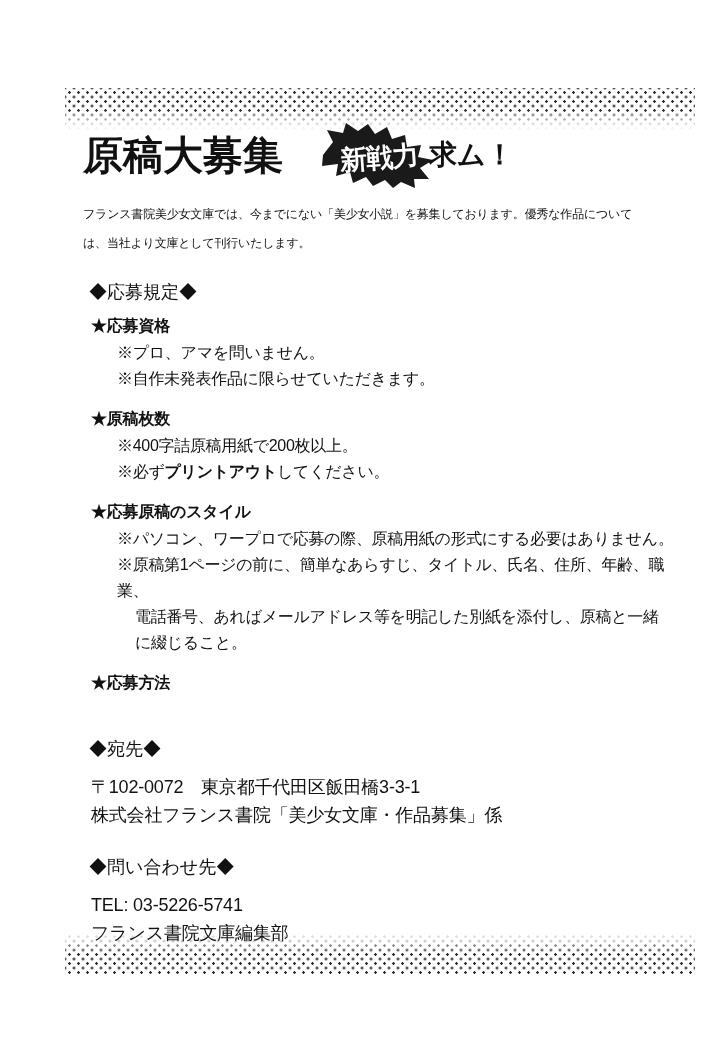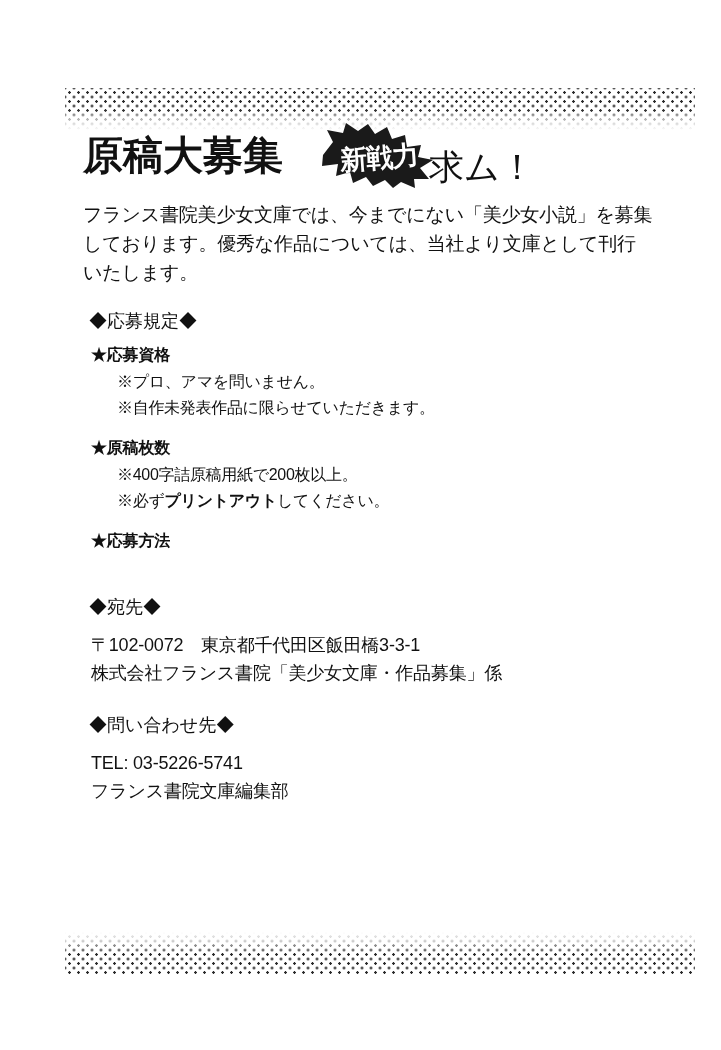--- a/index.html
+++ b/index.html
@@ -88,30 +88,30 @@
     font-weight: bold;
     line-height: 40px;
     letter-spacing: -1px;
     transform: rotate(-4deg);
     white-space: nowrap;
     text-shadow: 0 0 1px #000;
   }
   .headline-tail {
     position: absolute;
     left: 346px;
-    top: 12px;
-    font-size: 35px;
-    font-weight: normal;
+    top: 0;
+    font-size: 28px;
+    font-weight: bold;
     line-height: 50px;
     white-space: nowrap;
   }
 
   
   .intro {
-    font-size: 19px;
+    font-size: 12px;
     line-height: 29px;
     letter-spacing: -0.2px;
     margin-bottom: 22px;
     width: 570px;
   }
 
   
   .sec-head {
     font-size: 18px;
     font-weight: normal;
@@ -181,20 +181,29 @@
     </div>
 
     <div class="block">
       <div class="item-title">★原稿枚数</div>
       <div class="item-lines">
         <div class="line">※400字詰原稿用紙で200枚以上。</div>
         <div class="line">※必ず<b>プリントアウト</b>してください。</div>
       </div>
     </div>
 
+    <div class="block">
+      <div class="item-title">★応募原稿のスタイル</div>
+      <div class="item-lines">
+        <div class="line">※パソコン、ワープロで応募の際、原稿用紙の形式にする必要はありません。</div>
+        <div class="line">※原稿第1ページの前に、簡単なあらすじ、タイトル、氏名、住所、年齢、職業、</div>
+        <div class="line indent">電話番号、あればメールアドレス等を明記した別紙を添付し、原稿と一緒</div>
+        <div class="line indent">に綴じること。</div>
+      </div>
+    </div>
 
     <div class="block">
       <div class="item-title">★応募方法</div>
     </div>
 
     <div class="spacer-28"></div>
 
     <div class="sec-head">◆宛先◆</div>
     <div class="addr-lines">
       <div class="addr-line">〒102-0072　東京都千代田区飯田橋3-3-1</div>

